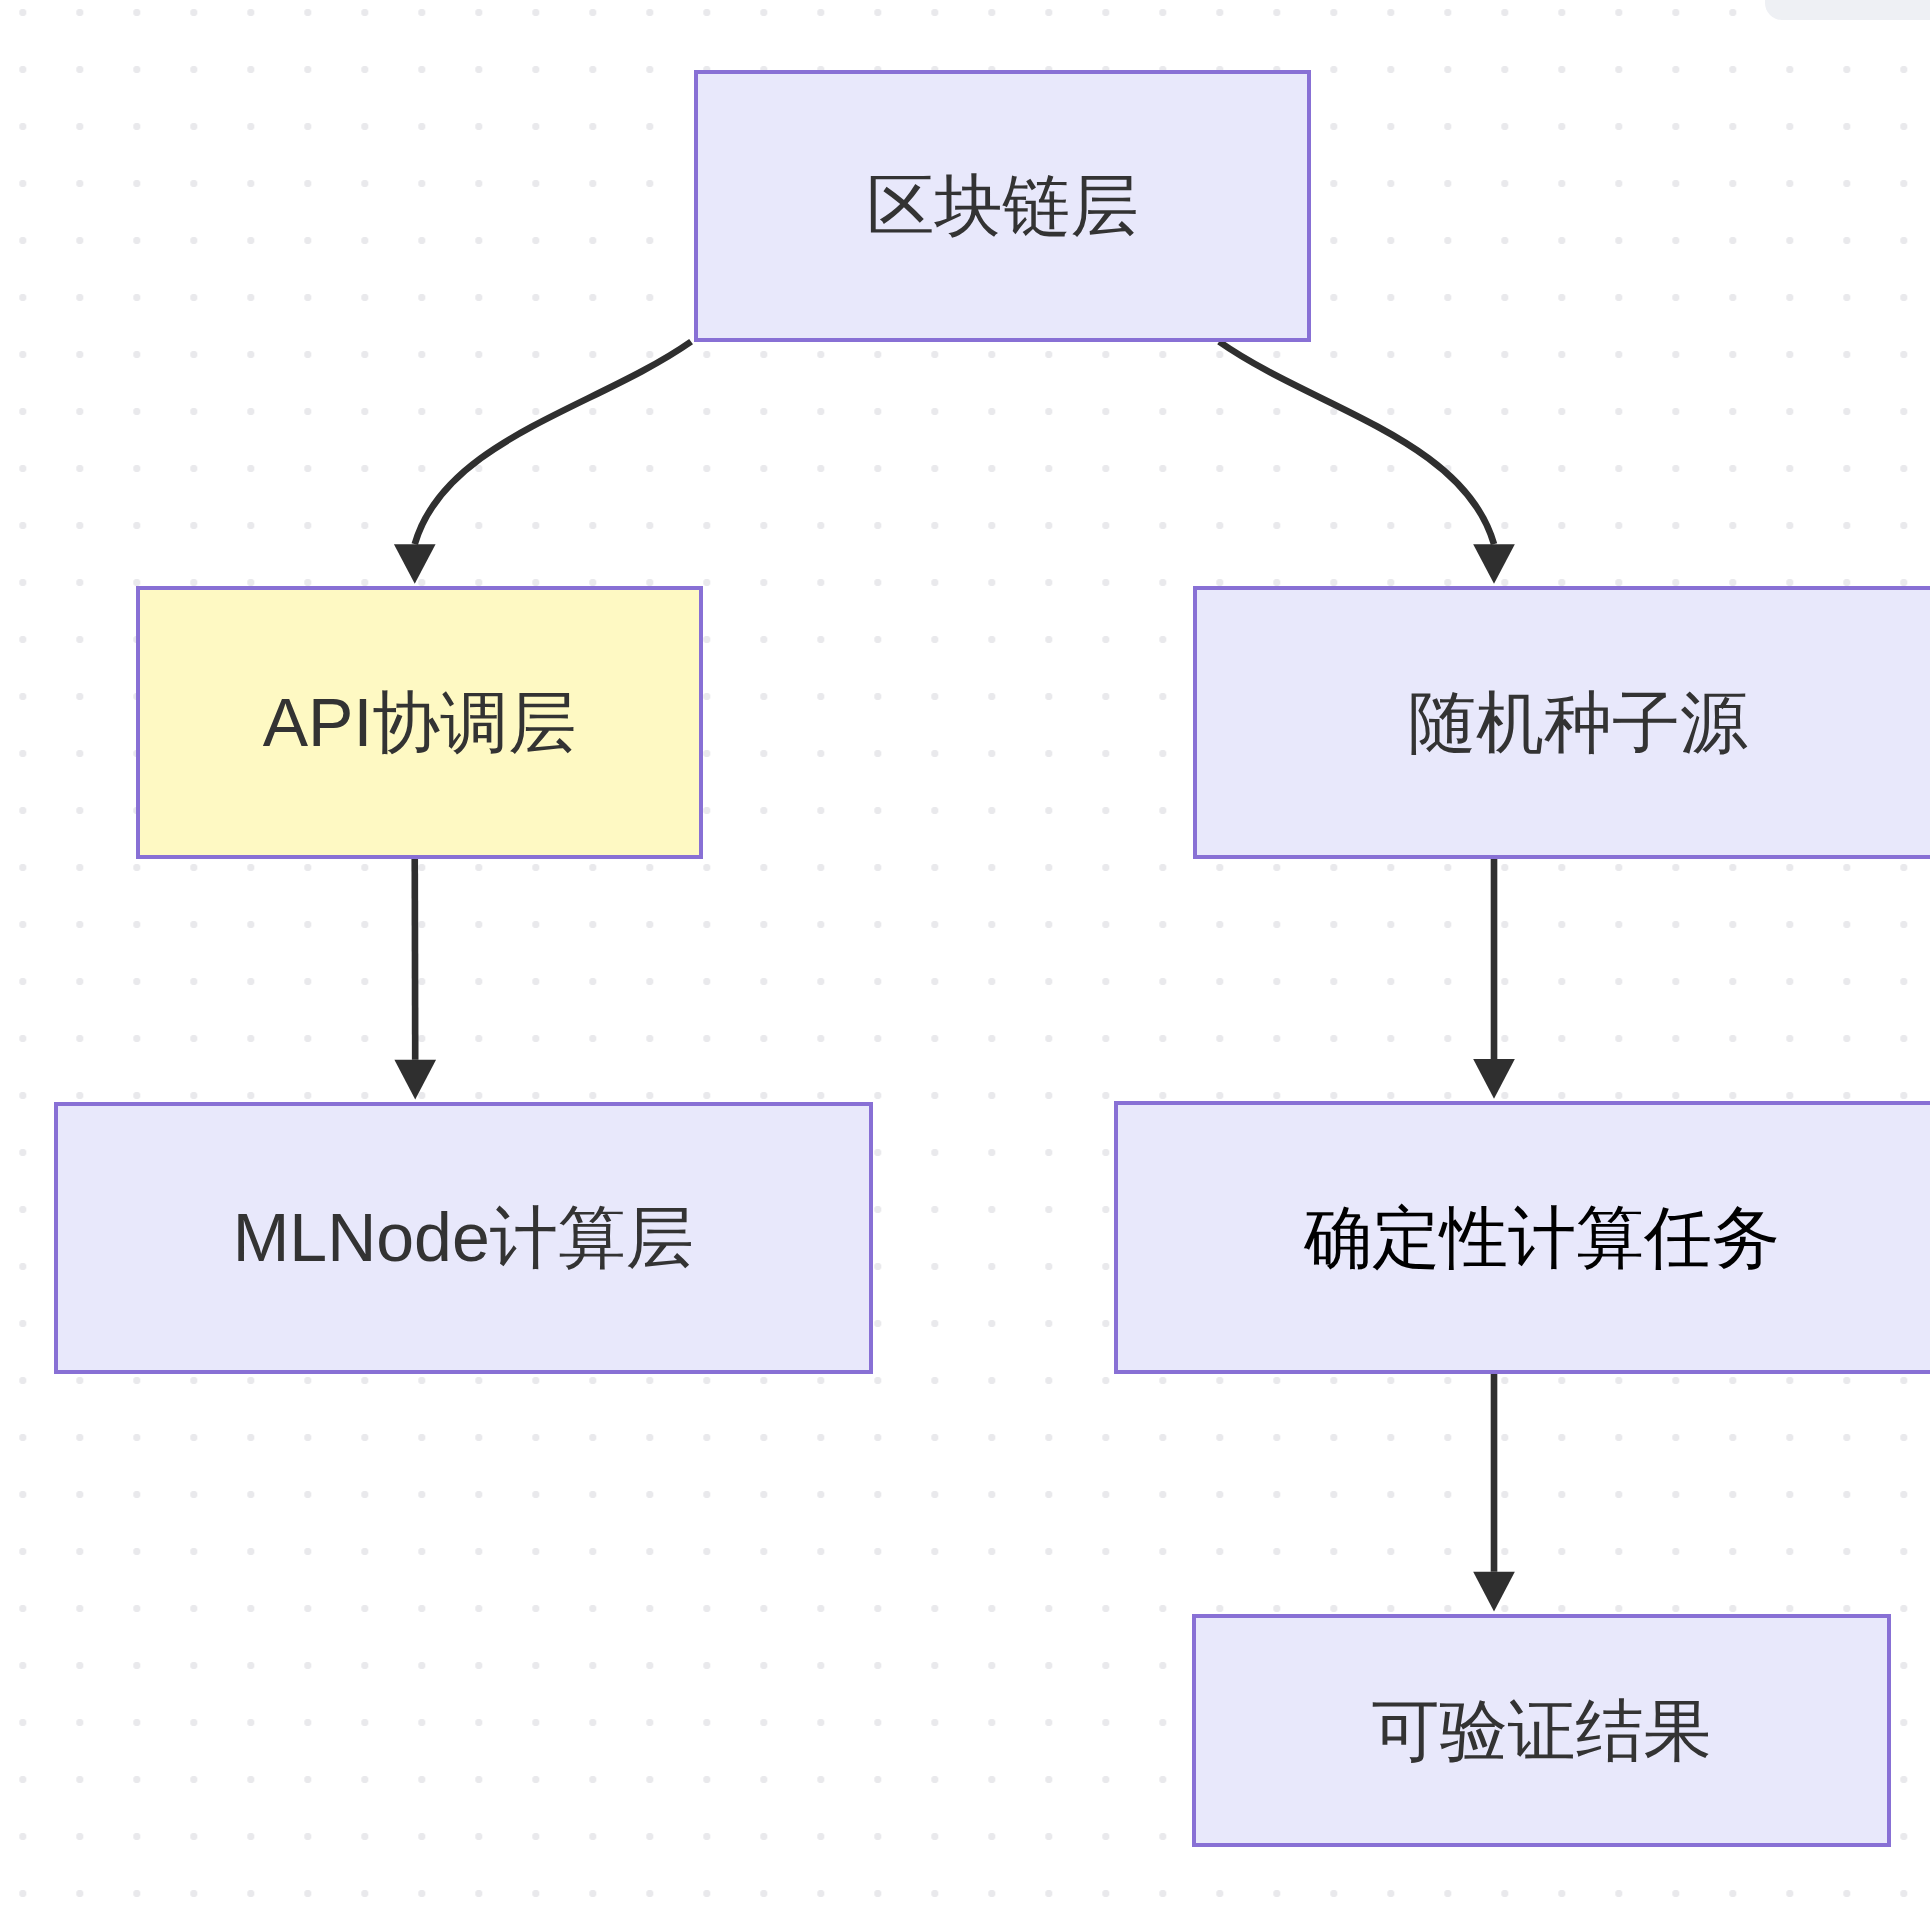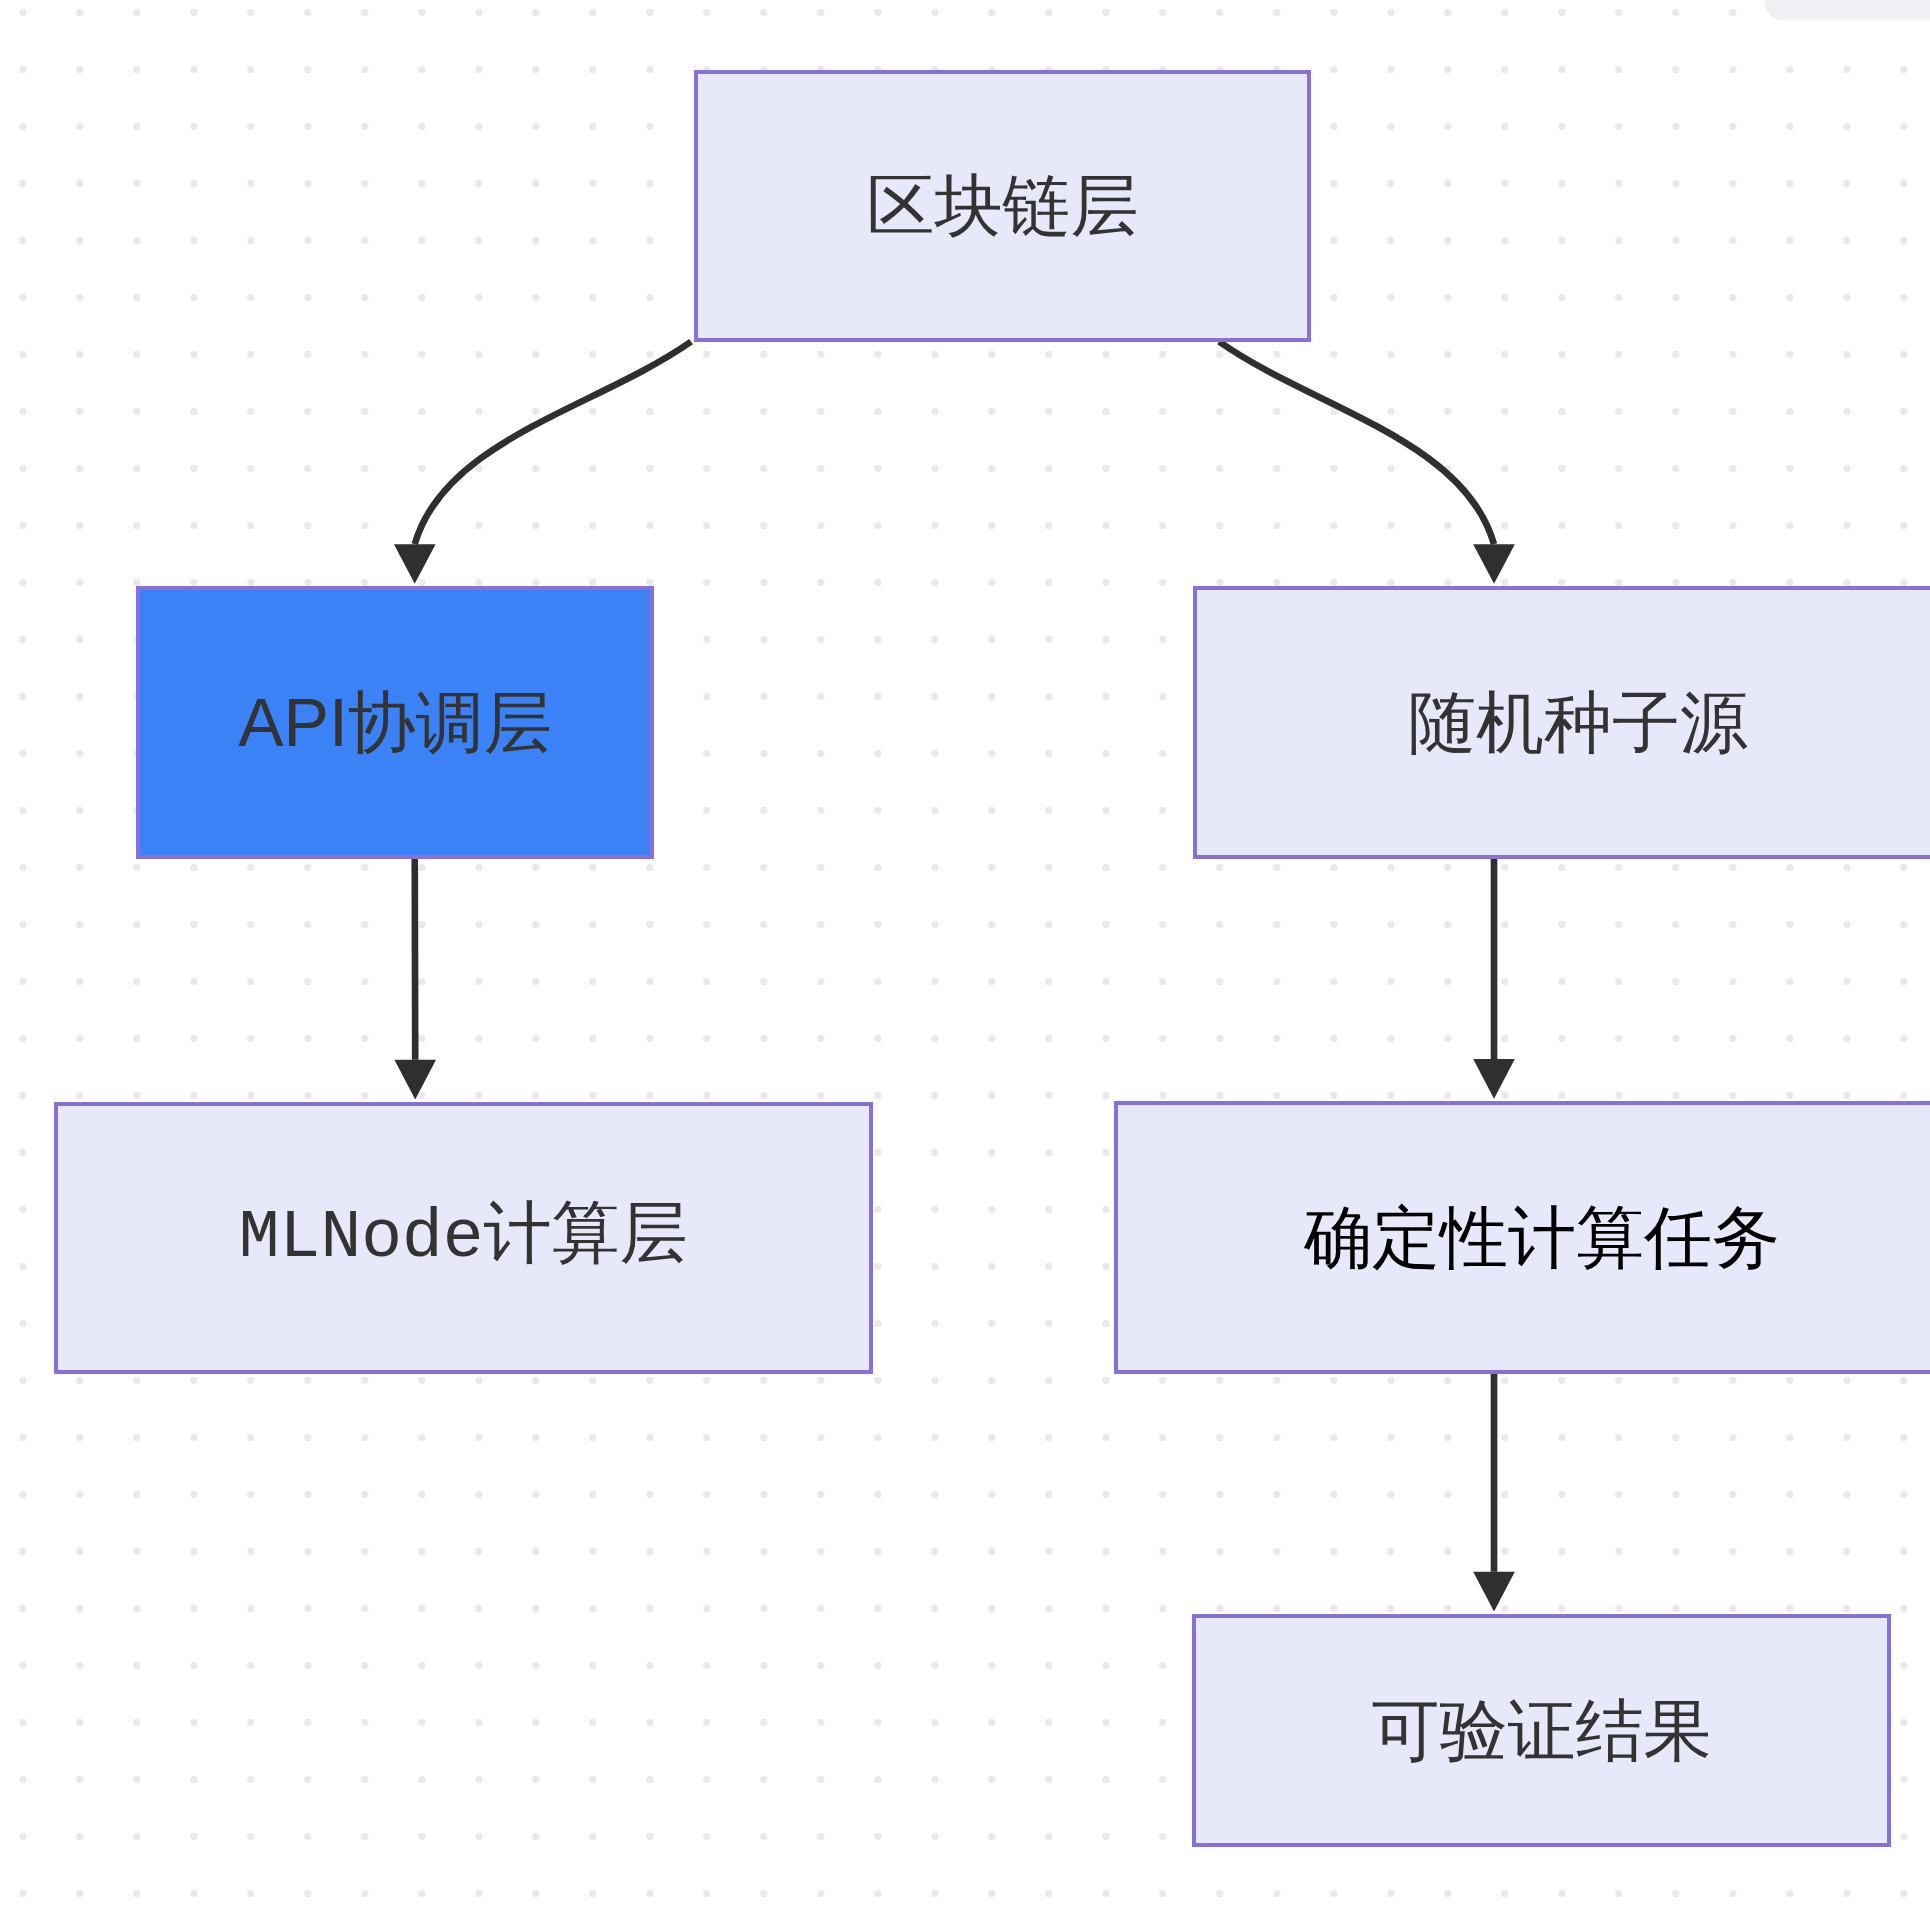--- a/index.html
+++ b/index.html
@@ -61,27 +61,27 @@
     <path d="M 1578.5 907 L 1578.5 1119" fill="none" stroke="#2f2f2f" stroke-width="7"></path>
     <polygon points="1556.5,1119 1600.5,1119 1578.5,1161" fill="#2f2f2f"></polygon>
     <path d="M 1578.5 1451 L 1578.5 1661" fill="none" stroke="#2f2f2f" stroke-width="7"></path>
     <polygon points="1556.5,1661 1600.5,1661 1578.5,1703" fill="#2f2f2f"></polygon>
   </svg>
 
 <div id="node-layer">
     <div class="node" style="left: 646px; top: 70px; width: 617px; height: 272px; background: rgb(232, 232, 251); border: 4.7px solid rgb(136, 112, 213);">
       <span class="node-label" style="color: rgb(51, 51, 51);">区块链层</span>
     </div>
-    <div class="node" style="left: 88px; top: 586px; width: 518px; height: 273px; background: #3b82f6; border: 4.7px solid rgb(136, 112, 213);">
+    <div class="node" style="left: 88px; top: 586px; width: 567px; height: 273px; background: #fef9c3; border: 4.7px solid rgb(136, 112, 213);">
       <span class="node-label" style="color: rgb(51, 51, 51);">API协调层</span>
     </div>
     <div class="node" style="left: 1145px; top: 586px; width: 770px; height: 273px; background: rgb(232, 232, 251); border: 4.7px solid rgb(136, 112, 213);">
       <span class="node-label" style="color: rgb(51, 51, 51);">随机种子源</span>
     </div>
-    <div class="node" style="left: 5.7px; top: 1102px; width: 819px; height: 272px; background: rgb(232, 232, 251); border: 4.7px solid rgb(136, 112, 213); font-family: Liberation Mono, monospace;">
+    <div class="node" style="left: 5.7px; top: 1102px; width: 819px; height: 272px; background: rgb(232, 232, 251); border: 4.7px solid rgb(136, 112, 213);">
       <span class="node-label" style="color: rgb(51, 51, 51);">MLNode计算层</span>
     </div>
     <div class="node" style="left: 1066px; top: 1101px; width: 856px; height: 273px; background: rgb(232, 232, 251); border: 4.7px solid rgb(136, 112, 213);">
       <span class="node-label" style="color: #000000;">确定性计算任务</span>
     </div>
     <div class="node" style="left: 1144px; top: 1614px; width: 699px; height: 233px; background: rgb(232, 232, 251); border: 4.7px solid rgb(136, 112, 213);">
       <span class="node-label" style="color: rgb(51, 51, 51);">可验证结果</span>
     </div>
   </div>
 

